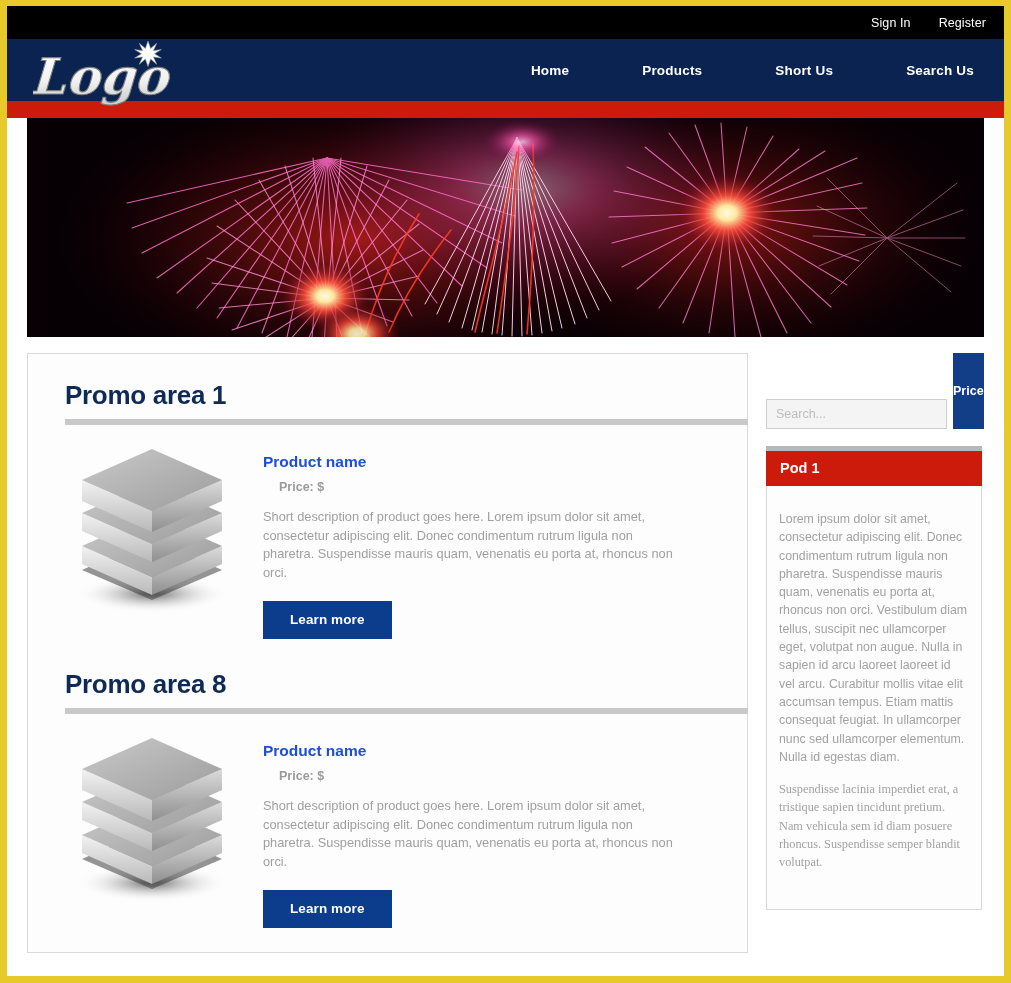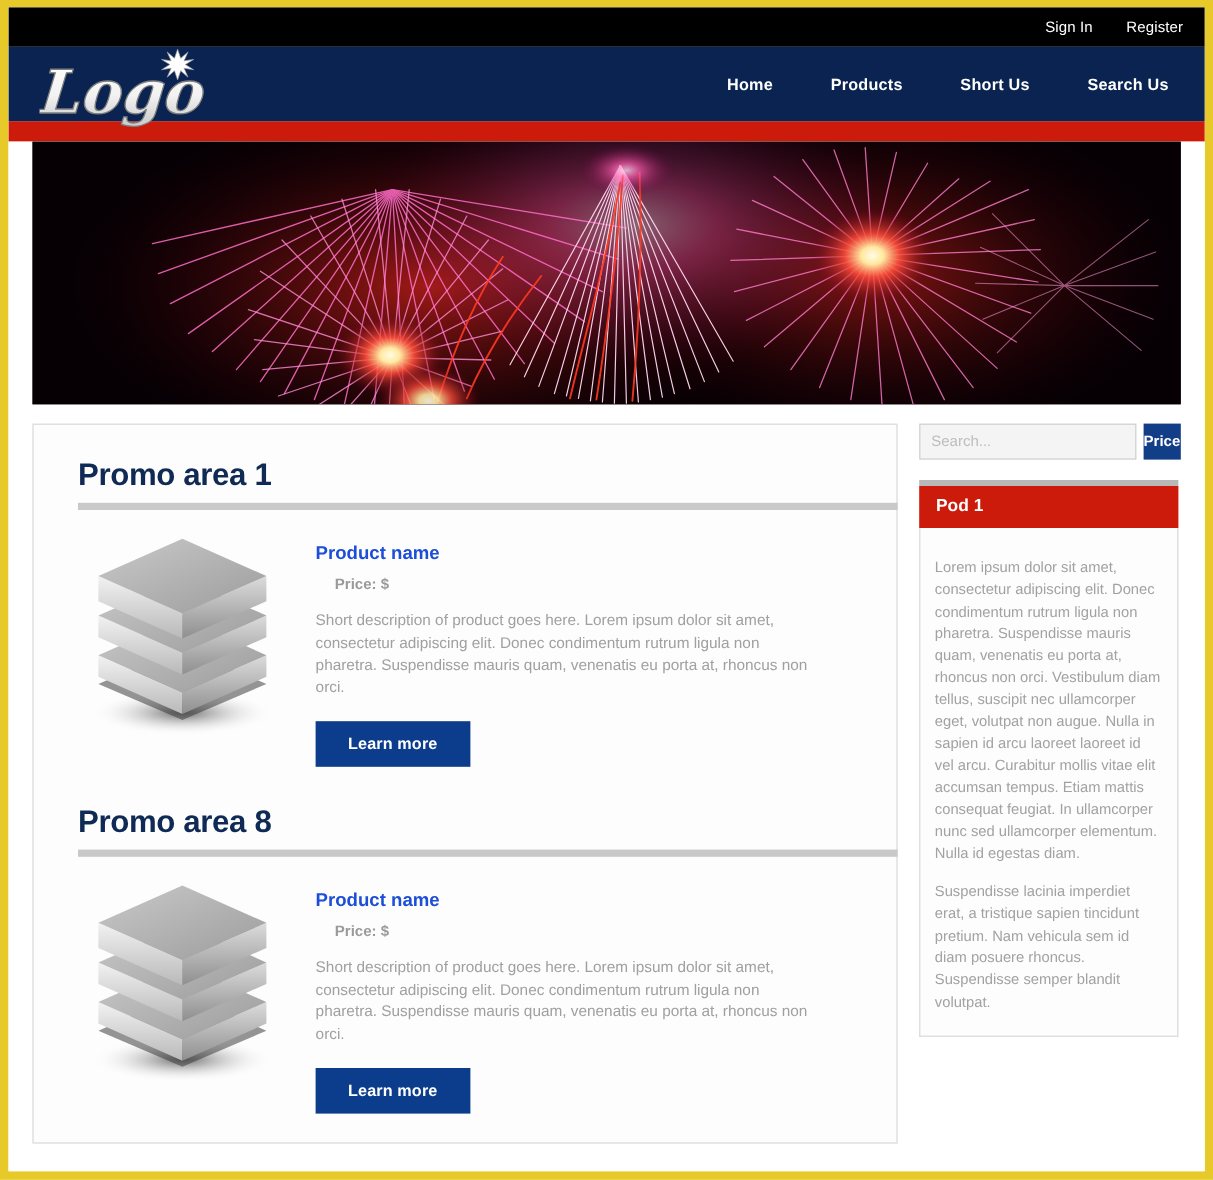--- a/index.html
+++ b/index.html
@@ -62,20 +62,21 @@
     height: 78px;
     z-index: 5;
   }
   .logo svg { display: block; }
 
   .mainnav {
     margin-left: auto;
     display: flex;
     align-items: flex-start;
     padding-right: 30px;
+    gap: 25px;
   }
   .mainnav a {
     color: #ffffff;
     font-size: 13.5px;
     font-weight: bold;
     text-decoration: none;
     margin-left: 48px;
     letter-spacing: .2px;
     white-space: nowrap;
   }
@@ -182,20 +183,21 @@
   .search-input {
     flex: 1;
     height: 30px;
     border: 1px solid #cfcfcf;
     background: #f4f4f4;
     font-size: 12.5px;
     color: #b91c1c;
     padding: 0 9px;
     font-family: "Liberation Sans", sans-serif;
     outline: none;
+    margin-top: 46px;
   }
   .search-input::placeholder { color: #bdbdbd; }
   .btn-search {
     width: 60px;
     background: #123d87;
     color: #ffffff;
     border: none;
     font-size: 12.5px;
     font-weight: bold;
     cursor: pointer;
@@ -218,21 +220,21 @@
     background: #fdfdfd;
     padding: 24px 12px 14px 12px;
     min-height: 424px;
   }
   .pod-body p {
     font-size: 12.3px;
     color: #a2a2a2;
     line-height: 18.3px;
     margin-bottom: 14px;
   }
-  .pod-body p:last-child { margin-bottom: 0; }
+  .pod-body p:last-child { margin-bottom: 0; font-family: Liberation Serif, serif; }
 
   
   .footer-spacer { height: 24px; background: #ffffff; }
 </style>
 </head>
 <body>
 
 <div id="page">
 <div id="frame">
 

